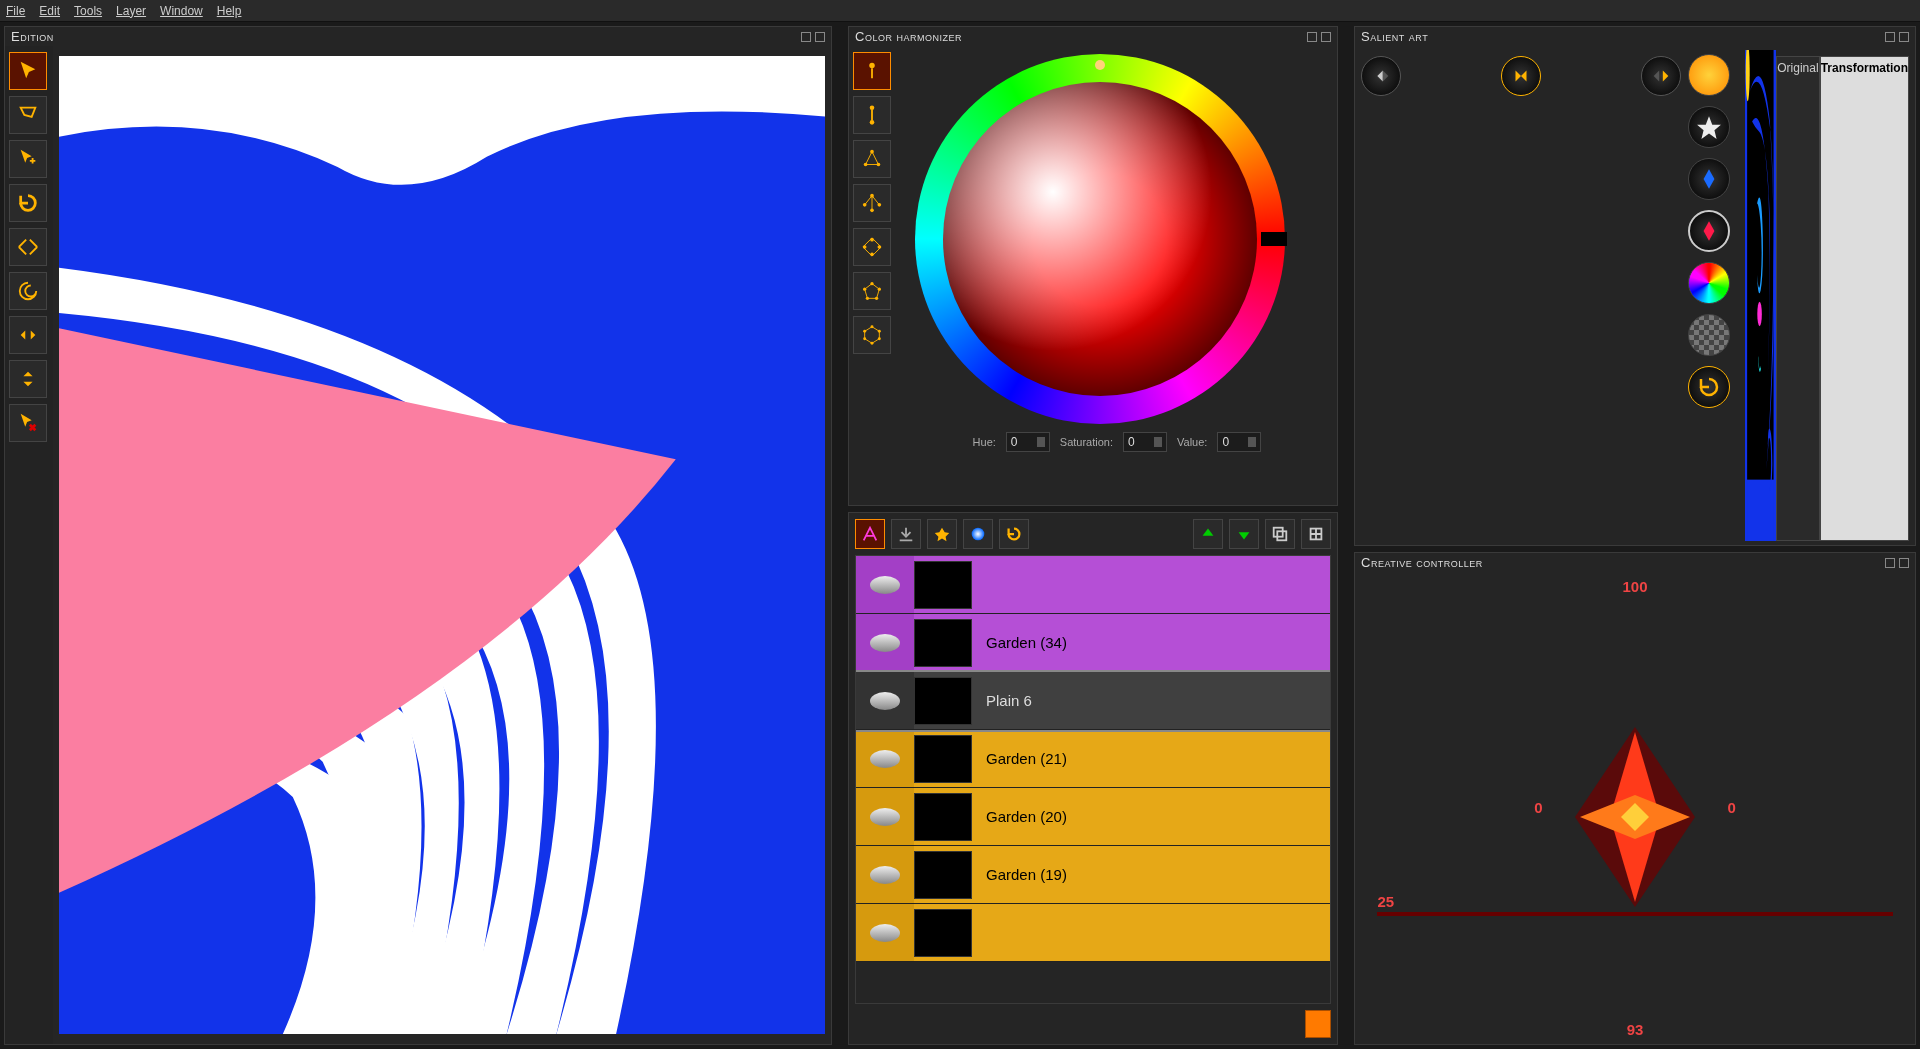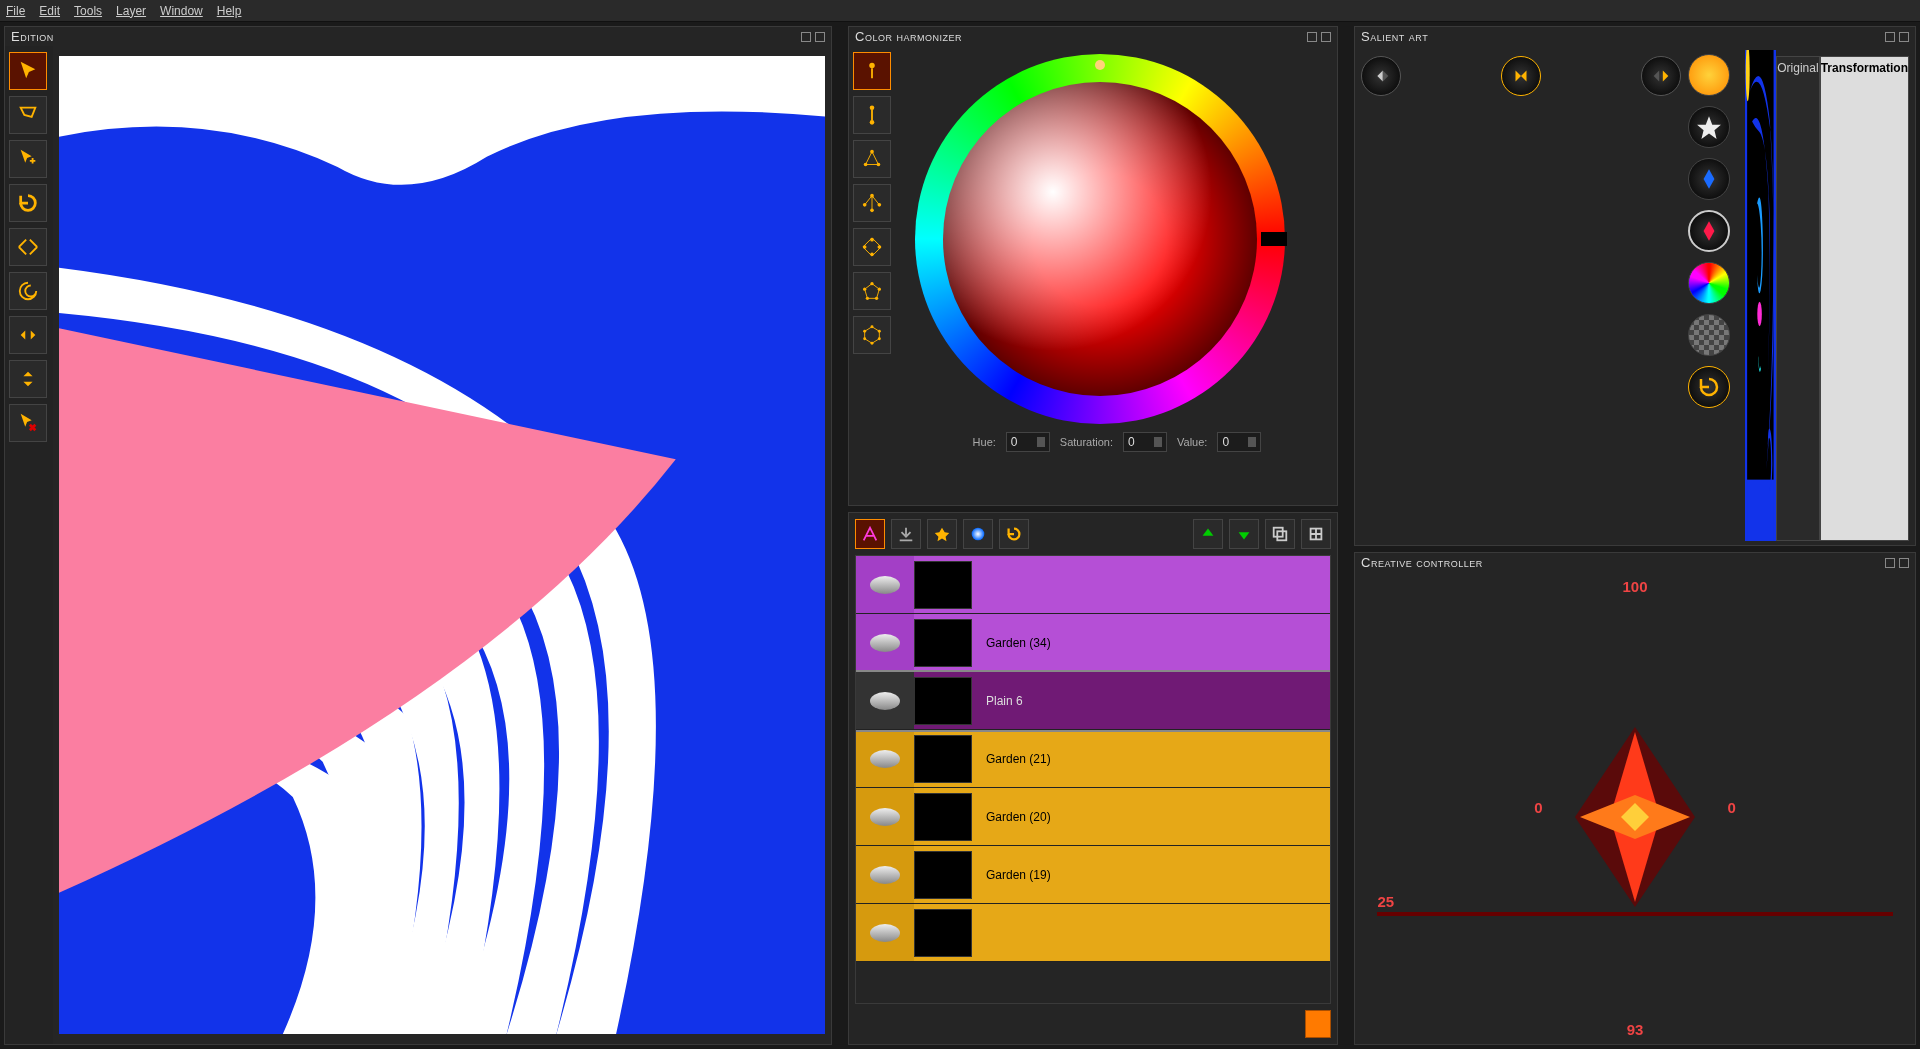--- a/index.html
+++ b/index.html
@@ -50,23 +50,23 @@
 
 .layers-body { flex:1; display:flex; flex-direction:column; padding:6px; gap:6px; }
 .layer-toolbar { display:flex; gap:6px; align-items:center; }
 .lbtn { width:30px; height:30px; border:1px solid #444; background:#2a2a2a; display:flex; align-items:center; justify-content:center; }
 .lbtn svg { width:18px; height:18px; }
 .layer-list { flex:1; overflow:auto; border:1px solid #3a3a3a; }
 .layer-row { height:58px; display:flex; align-items:center; border-bottom:1px solid #222; }
 .layer-row .eye { width:58px; height:100%; display:flex; align-items:center; justify-content:center; }
 .layer-row .eye i{ width:30px; height:18px; border-radius:50%; background:linear-gradient(#eee,#888); display:inline-block; }
 .layer-row .thumb{ width:58px; height:48px; background:#000; margin-right:6px; border:1px solid #333; }
-.layer-row .label{ flex:1; font-size:12px; color:#000; padding-left:8px; }
+.layer-row .label{ flex:1; font-size:15px; color:#000; padding-left:8px; }
 .layer-row.purple{ background:#b54fd6; } .layer-row.purple .eye{ background:#a33fc6; }
-.layer-row.dark  { background:#701a75;justify-content:space-between; } .layer-row.dark .label{ color:#ddd; } .layer-row.dark .eye{ background:#333; }
+.layer-row.dark  { background:#404040;justify-content:space-between; } .layer-row.dark .label{ color:#ddd; } .layer-row.dark .eye{ background:#333; }
 .layer-row.gold  { background:#e6a817; } .layer-row.gold .eye{ background:#d69a0e; }
 .layer-row.sel   { outline:2px solid #888; }
 .layer-foot { display:flex; justify-content:flex-end; }
 .trash { width:26px; height:28px; background:#ff7a00; border:1px solid #aa4e00; }
 
 
 .salient-body { flex:1; display:flex; flex-direction:row; padding:4px 6px; }
 .salient-top { display:flex; justify-content:center; gap:100px; padding:6px 0 10px; }
 .cbtn { width:40px; height:40px; border-radius:50%; background:radial-gradient(#333,#000); border:1px solid #555; display:flex; align-items:center; justify-content:center; }
 .salient-main{ flex:1; display:flex; gap:8px; }

